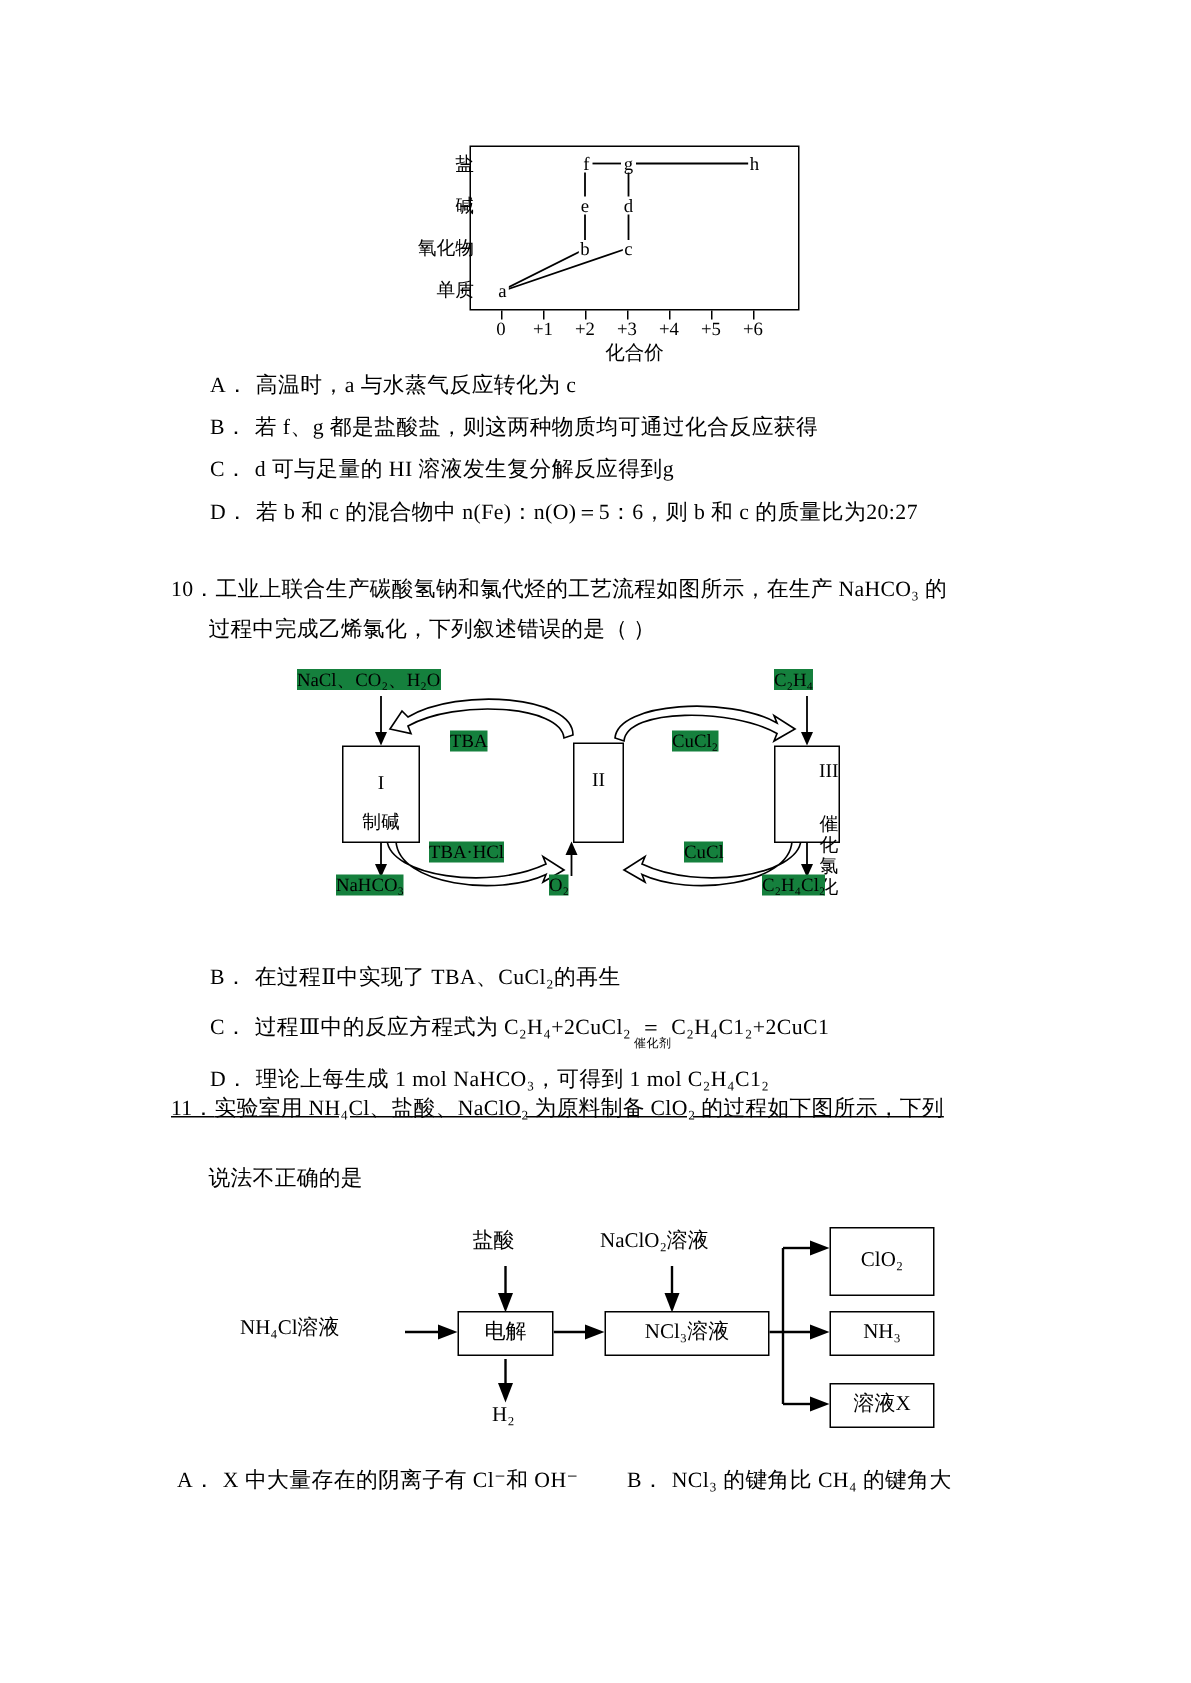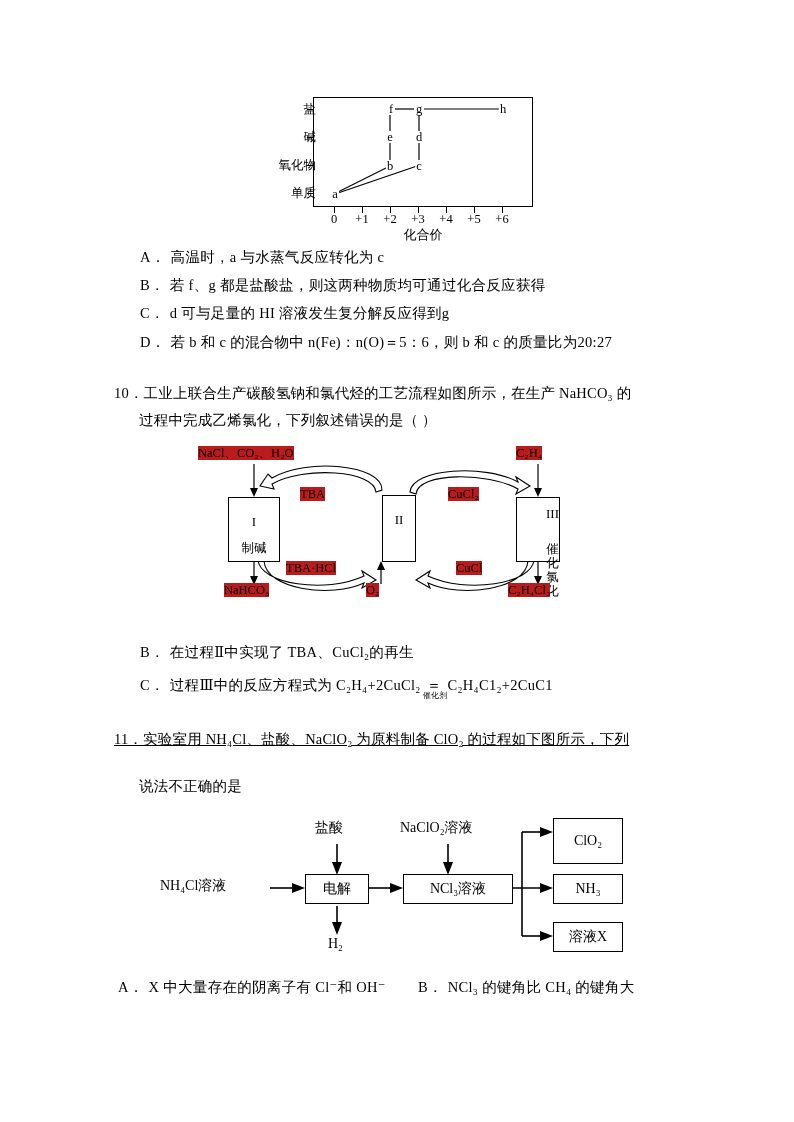--- a/index.html
+++ b/index.html
@@ -142,21 +142,21 @@
     display: block;
     margin-top: 11px;
     line-height: 14px;
     font-size: 12.5px;
   }
   #flow-q10 .flab {
     position: absolute;
     font-size: 12.5px;
     line-height: 14px;
     white-space: nowrap;
-    background: #b91c1c;
+    background: #15803d;
     z-index: 3;
   }
 
   
   #flow-q11 {
     position: absolute;
     left: 160px;
     top: 806px;
     width: 472px;
     height: 162px;
@@ -321,20 +321,23 @@
 
   <div class="opt" style="left:140px; top:643px;">
     <span class="lab">B．</span><span>在过程Ⅱ中实现了 TBA、CuCl₂的再生</span>
   </div>
   <div class="opt" style="left:140px; top:676px;">
     <span class="lab">C．</span><span>过程Ⅲ中的反应方程式为 C₂H₄+2CuCl₂</span><span style="position:relative; display:inline-block; margin:0 6px;">
       <span>＝</span>
       <span style="position:absolute; left:-4px; top:10px; font-size:8px; white-space:nowrap;">催化剂</span>
     </span><span>C₂H₄C1₂+2CuC1</span>
   </div>
+  <div class="opt" style="left:140px; top:711px;">
+    <span class="lab">D．</span><span>理论上每生成 1 mol NaHCO₃，可得到 1 mol C₂H₄C1₂</span>
+  </div>
 
   <div class="qline" style="left:114px; top:730px;text-decoration:underline;">
     <span>11．</span><span>实验室用 NH₄Cl、盐酸、NaClO₂ 为原料制备 ClO₂ 的过程如下图所示，下列</span>
   </div>
   <div class="qline" style="left:139px; top:777px;">说法不正确的是</div>
 
   <div id="flow-q11">
     <svg viewBox="0 0 472 162">
       <g stroke="#000" stroke-width="1.6" fill="none">
 

